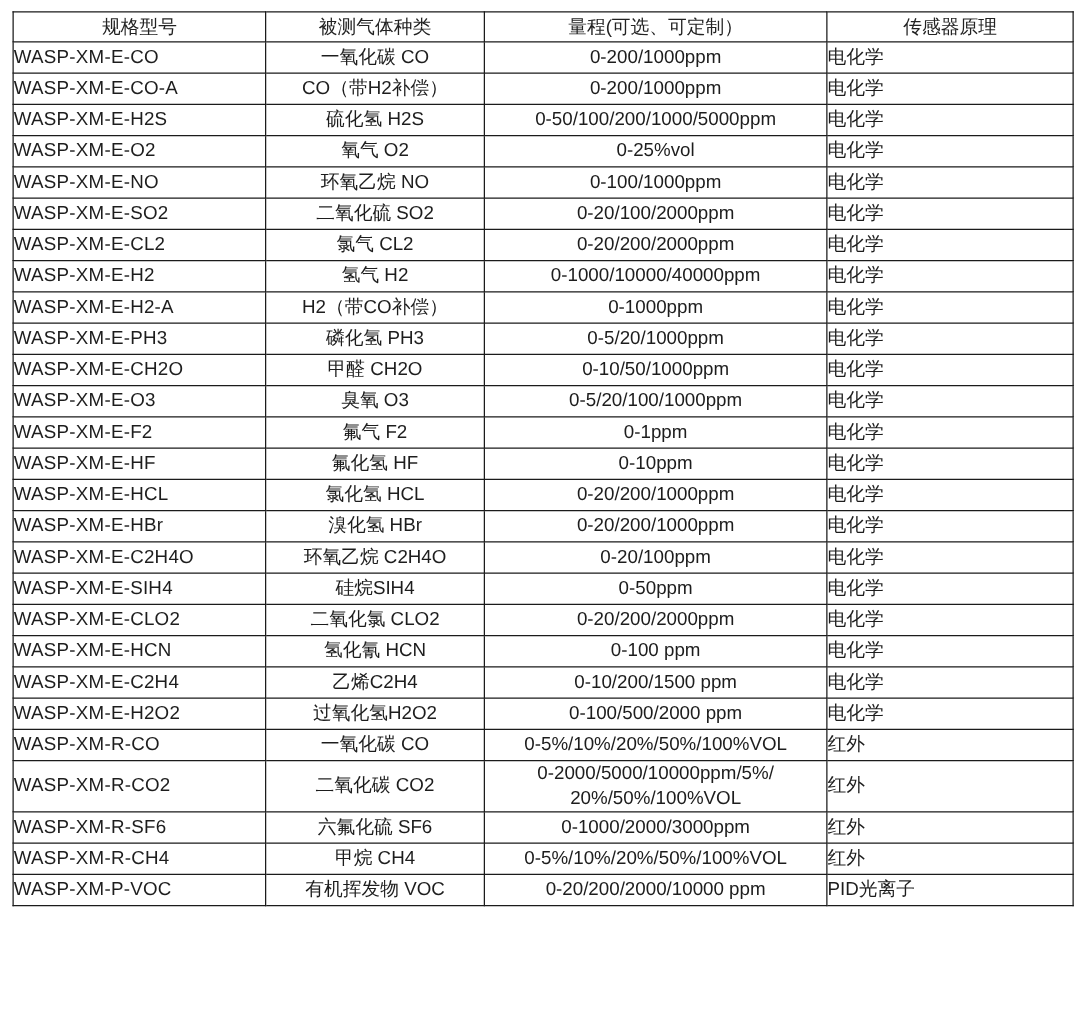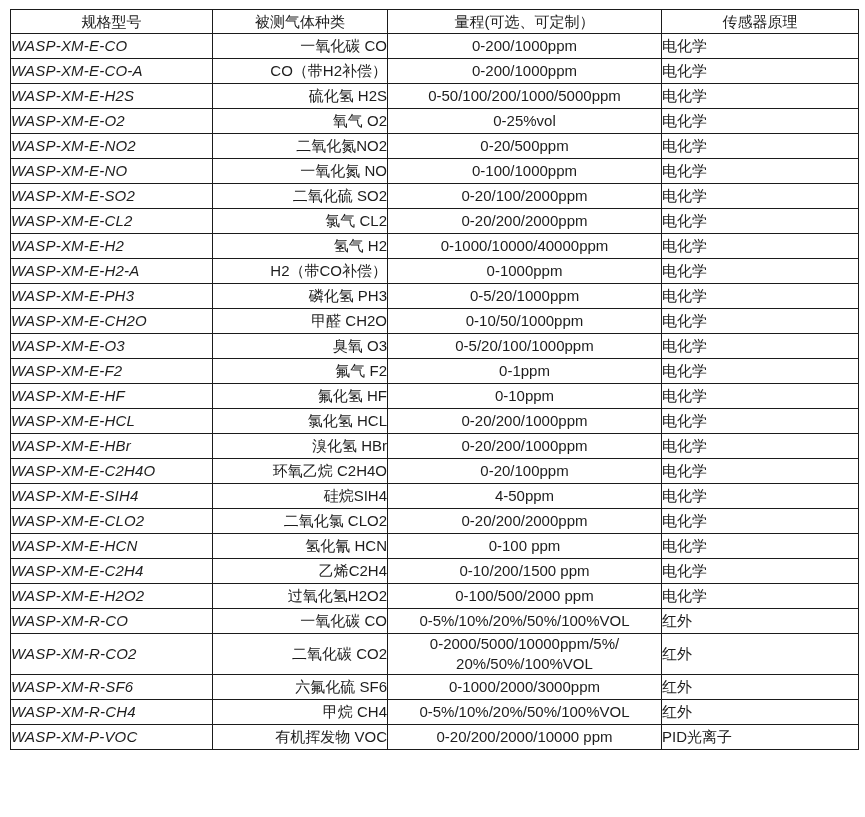--- a/index.html
+++ b/index.html
@@ -40,24 +40,23 @@
   }
   table.spec thead th {
     text-align: center;
     height: 23px;
     color: #222222;
   }
   td.col-model {
     text-align: left;
     padding-left: 27px;
     letter-spacing: 0.2px;
-    font-style: italic;
   }
   td.col-gas {
-    text-align: right;
+    text-align: center;
     padding-left: 11px;
   }
   td.col-range {
     text-align: center;
     padding-left: 11px;
   }
   td.col-principle {
     text-align: left;
   }
 </style>
@@ -99,28 +98,22 @@
           <td class="col-range">0-50/100/200/1000/5000ppm</td>
           <td class="col-principle">电化学</td>
         </tr>
         <tr>
           <td class="col-model">WASP-XM-E-O2</td>
           <td class="col-gas">氧气 O2</td>
           <td class="col-range">0-25%vol</td>
           <td class="col-principle">电化学</td>
         </tr>
         <tr>
-          <td class="col-model">WASP-XM-E-NO2</td>
-          <td class="col-gas">二氧化氮NO2</td>
-          <td class="col-range">0-20/500ppm</td>
-          <td class="col-principle">电化学</td>
-        </tr>
-        <tr>
           <td class="col-model">WASP-XM-E-NO</td>
-          <td class="col-gas">一氧化氮 NO</td>
+          <td class="col-gas">环氧乙烷 NO</td>
           <td class="col-range">0-100/1000ppm</td>
           <td class="col-principle">电化学</td>
         </tr>
         <tr>
           <td class="col-model">WASP-XM-E-SO2</td>
           <td class="col-gas">二氧化硫 SO2</td>
           <td class="col-range">0-20/100/2000ppm</td>
           <td class="col-principle">电化学</td>
         </tr>
         <tr>
@@ -185,21 +178,21 @@
         </tr>
         <tr>
           <td class="col-model">WASP-XM-E-C2H4O</td>
           <td class="col-gas">环氧乙烷 C2H4O</td>
           <td class="col-range">0-20/100ppm</td>
           <td class="col-principle">电化学</td>
         </tr>
         <tr>
           <td class="col-model">WASP-XM-E-SIH4</td>
           <td class="col-gas">硅烷SIH4</td>
-          <td class="col-range">4-50ppm</td>
+          <td class="col-range">0-50ppm</td>
           <td class="col-principle">电化学</td>
         </tr>
         <tr>
           <td class="col-model">WASP-XM-E-CLO2</td>
           <td class="col-gas">二氧化氯 CLO2</td>
           <td class="col-range">0-20/200/2000ppm</td>
           <td class="col-principle">电化学</td>
         </tr>
         <tr>
           <td class="col-model">WASP-XM-E-HCN</td>

